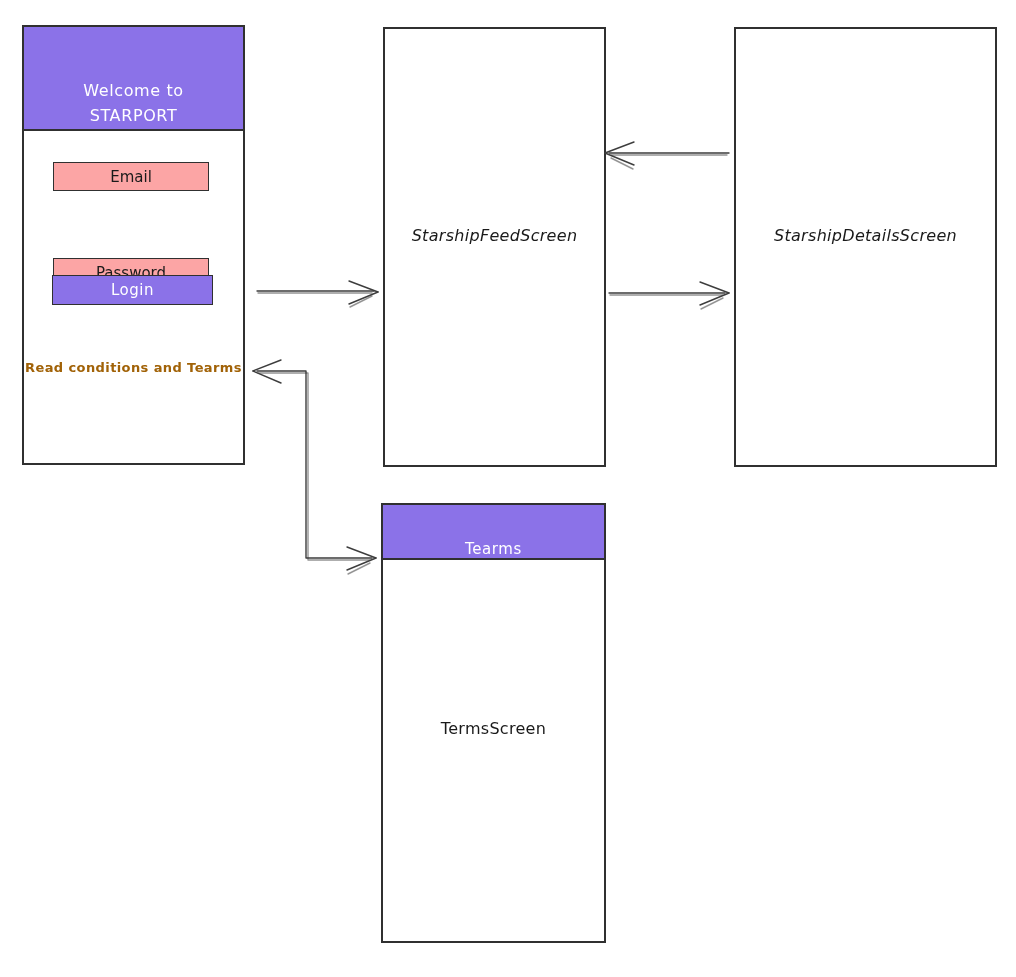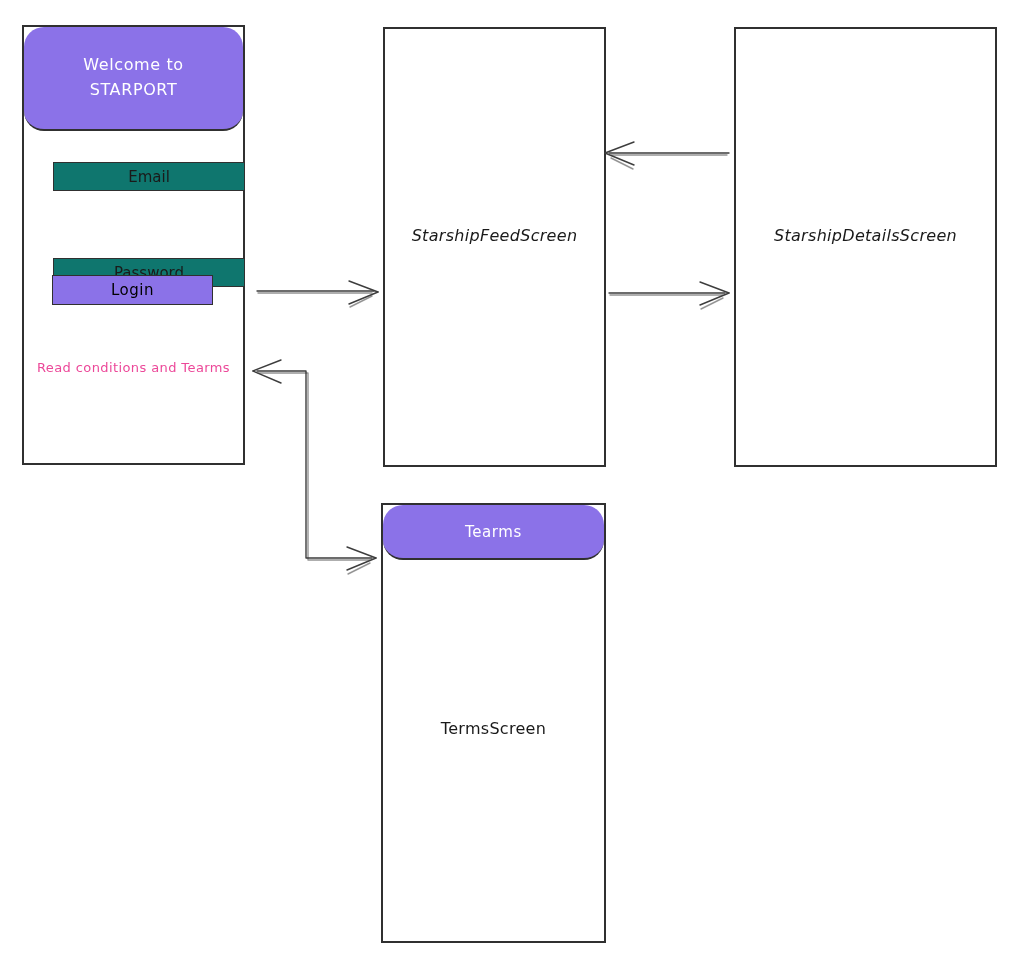--- a/index.html
+++ b/index.html
@@ -37,70 +37,70 @@
     position: absolute;
     left: 0;
     top: 0;
     width: 100%;
     background: #8b72e8;
     border-bottom: 2px solid #303030;
     box-sizing: border-box;
     display: flex;
     flex-direction: column;
     align-items: center;
-    justify-content: center;
+    justify-content: flex-end;
     color: #ffffff;
-    border-radius: 20px;
   }
   
   #login-frame { left: 22px; top: 25px; width: 223px; height: 440px; }
   #login-header { height: 104px; font-size: 16px; line-height: 1.55; letter-spacing: 0.6px; }
   .field {
     position: absolute;
     left: 29px;
-    width: 192px;
+    width: 156px;
     height: 29px;
     box-sizing: border-box;
     border: 1.6px solid #303030;
-    background: #0f766e;
+    background: #fca5a5;
     display: flex;
     align-items: center;
     justify-content: center;
     font-size: 15px;
     color: #1a1a1a;
   }
   #email-field    { top: 135px; }
   #password-field { top: 183px; margin-top: 48px; }
   #login-button {
     position: absolute;
     left: 28px;
     top: 248px;
     width: 161px;
     height: 30px;
     box-sizing: border-box;
     border: 1.6px solid #303030;
     background: #8b72e8;
-    color: #000000;
+    color: #ffffff;
     display: flex;
     align-items: center;
     justify-content: center;
     font-size: 15px;
     letter-spacing: 0.5px;
     cursor: pointer;
   }
   #terms-link {
     position: absolute;
     left: 0;
     top: 333px;
     width: 100%;
     text-align: center;
-    color: #ec4899;
+    color: #a16207;
     font-size: 13px;
     letter-spacing: 0.4px;
     white-space: nowrap;
+    font-weight: bold;
   }
   
   #feed-box    { left: 383px; top: 27px; width: 223px; height: 440px; }
   #details-box { left: 734px; top: 27px; width: 263px; height: 440px; }
   #feed-box .screen-label,
   #details-box .screen-label { top: 197px; font-style: italic; }
   
   #terms-box { left: 381px; top: 503px; width: 225px; height: 440px; }
   #terms-header { height: 55px; font-size: 15px; letter-spacing: 0.6px; }
   #terms-box .screen-label { top: 214px; }

